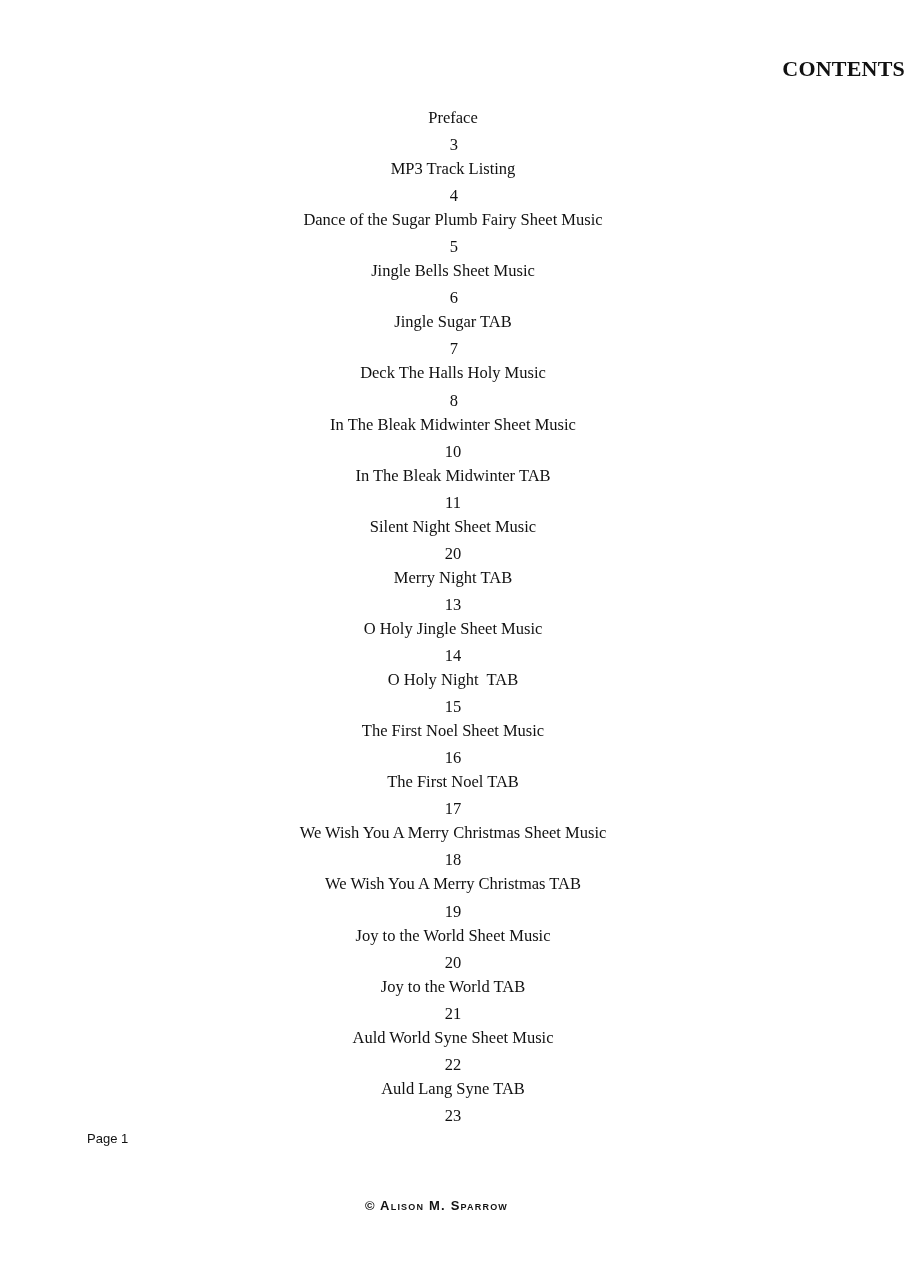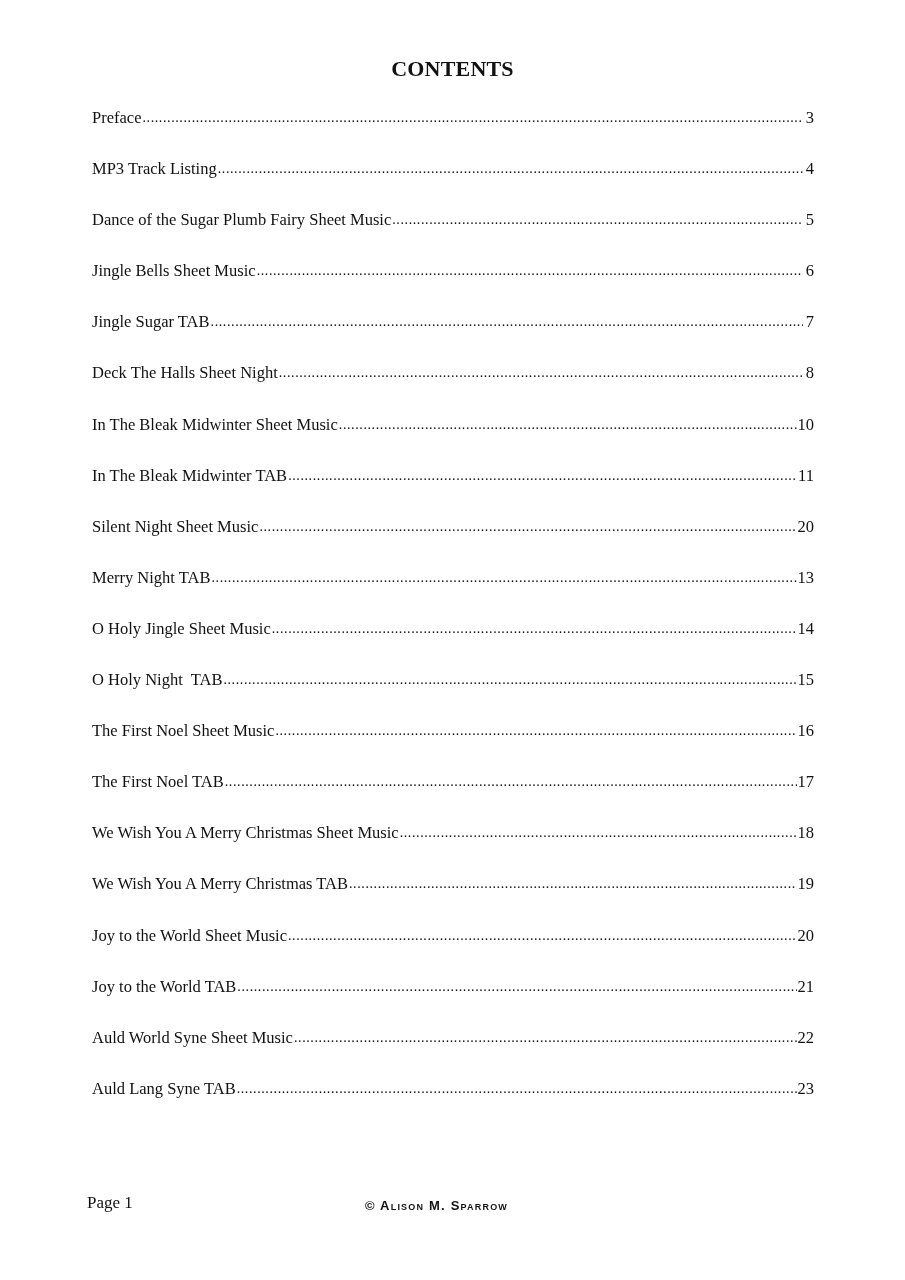--- a/index.html
+++ b/index.html
@@ -3,41 +3,41 @@
   <meta charset="utf-8">
   <style>
     html, body { margin: 0; padding: 0; background: #ffffff; }
     body {
       width: 905px; height: 1280px; position: relative; overflow: hidden;
       color: #111111;
       font-family: "Liberation Serif", "DejaVu Serif", serif;
     }
     .title {
       position: absolute; left: 0; width: 905px; top: 56px;
-      text-align: center; font-weight: bold; font-size: 22px;
+      text-align: right; font-weight: bold; font-size: 22px;
       letter-spacing: 0.2px;
     }
     .toc { position: absolute; left: 92px; top: 106px; width: 722px; }
     .toc-row {
-      display: flex; align-items: flex-start; height: 51.1px;
-      font-size: 16.5px; line-height: 24px;
+      display: flex; align-items: center; height: 51.1px;
+      font-size: 16.5px; line-height: 24px; flex-direction: column;
     }
     .toc-label { white-space: pre; flex: 0 0 auto; }
     .toc-leader {
       flex: 1 1 auto; overflow: hidden; white-space: nowrap;
       font-size: 14px; letter-spacing: 0.6px; margin: 0 1px;
     }
     .toc-leader::before {
       content: "........................................................................................................................................................................................................................................";
     }
     .toc-page { flex: 0 0 auto; text-align: right; min-width: 10px; }
     .footer-page {
-      position: absolute; left: 87px; top: 1193px;
-      font-family: Liberation Serif, serif;
-      font-size: 17px;
+      position: absolute; left: 87px; top: 1131px;
+      font-family: Liberation Sans, sans-serif;
+      font-size: 13px;
     }
     .footer-copy {
       position: absolute; left: 365px; top: 1198px;
       font-family: "Liberation Sans", "DejaVu Sans", sans-serif;
       font-weight: bold; font-size: 13px; letter-spacing: 1.2px;
       font-variant: small-caps;
       text-align: center;
     }
   </style>
 </head>
@@ -65,21 +65,21 @@
       <span class="toc-label">Jingle Bells Sheet Music</span>
       <span class="toc-leader"></span>
       <span class="toc-page">6</span>
     </div>
     <div class="toc-row">
       <span class="toc-label">Jingle Sugar TAB</span>
       <span class="toc-leader"></span>
       <span class="toc-page">7</span>
     </div>
     <div class="toc-row">
-      <span class="toc-label">Deck The Halls Sheet Night</span>
+      <span class="toc-label">Deck The Halls Holy Music</span>
       <span class="toc-leader"></span>
       <span class="toc-page">8</span>
     </div>
     <div class="toc-row">
       <span class="toc-label">In The Bleak Midwinter Sheet Music</span>
       <span class="toc-leader"></span>
       <span class="toc-page">10</span>
     </div>
     <div class="toc-row">
       <span class="toc-label">In The Bleak Midwinter TAB</span>

